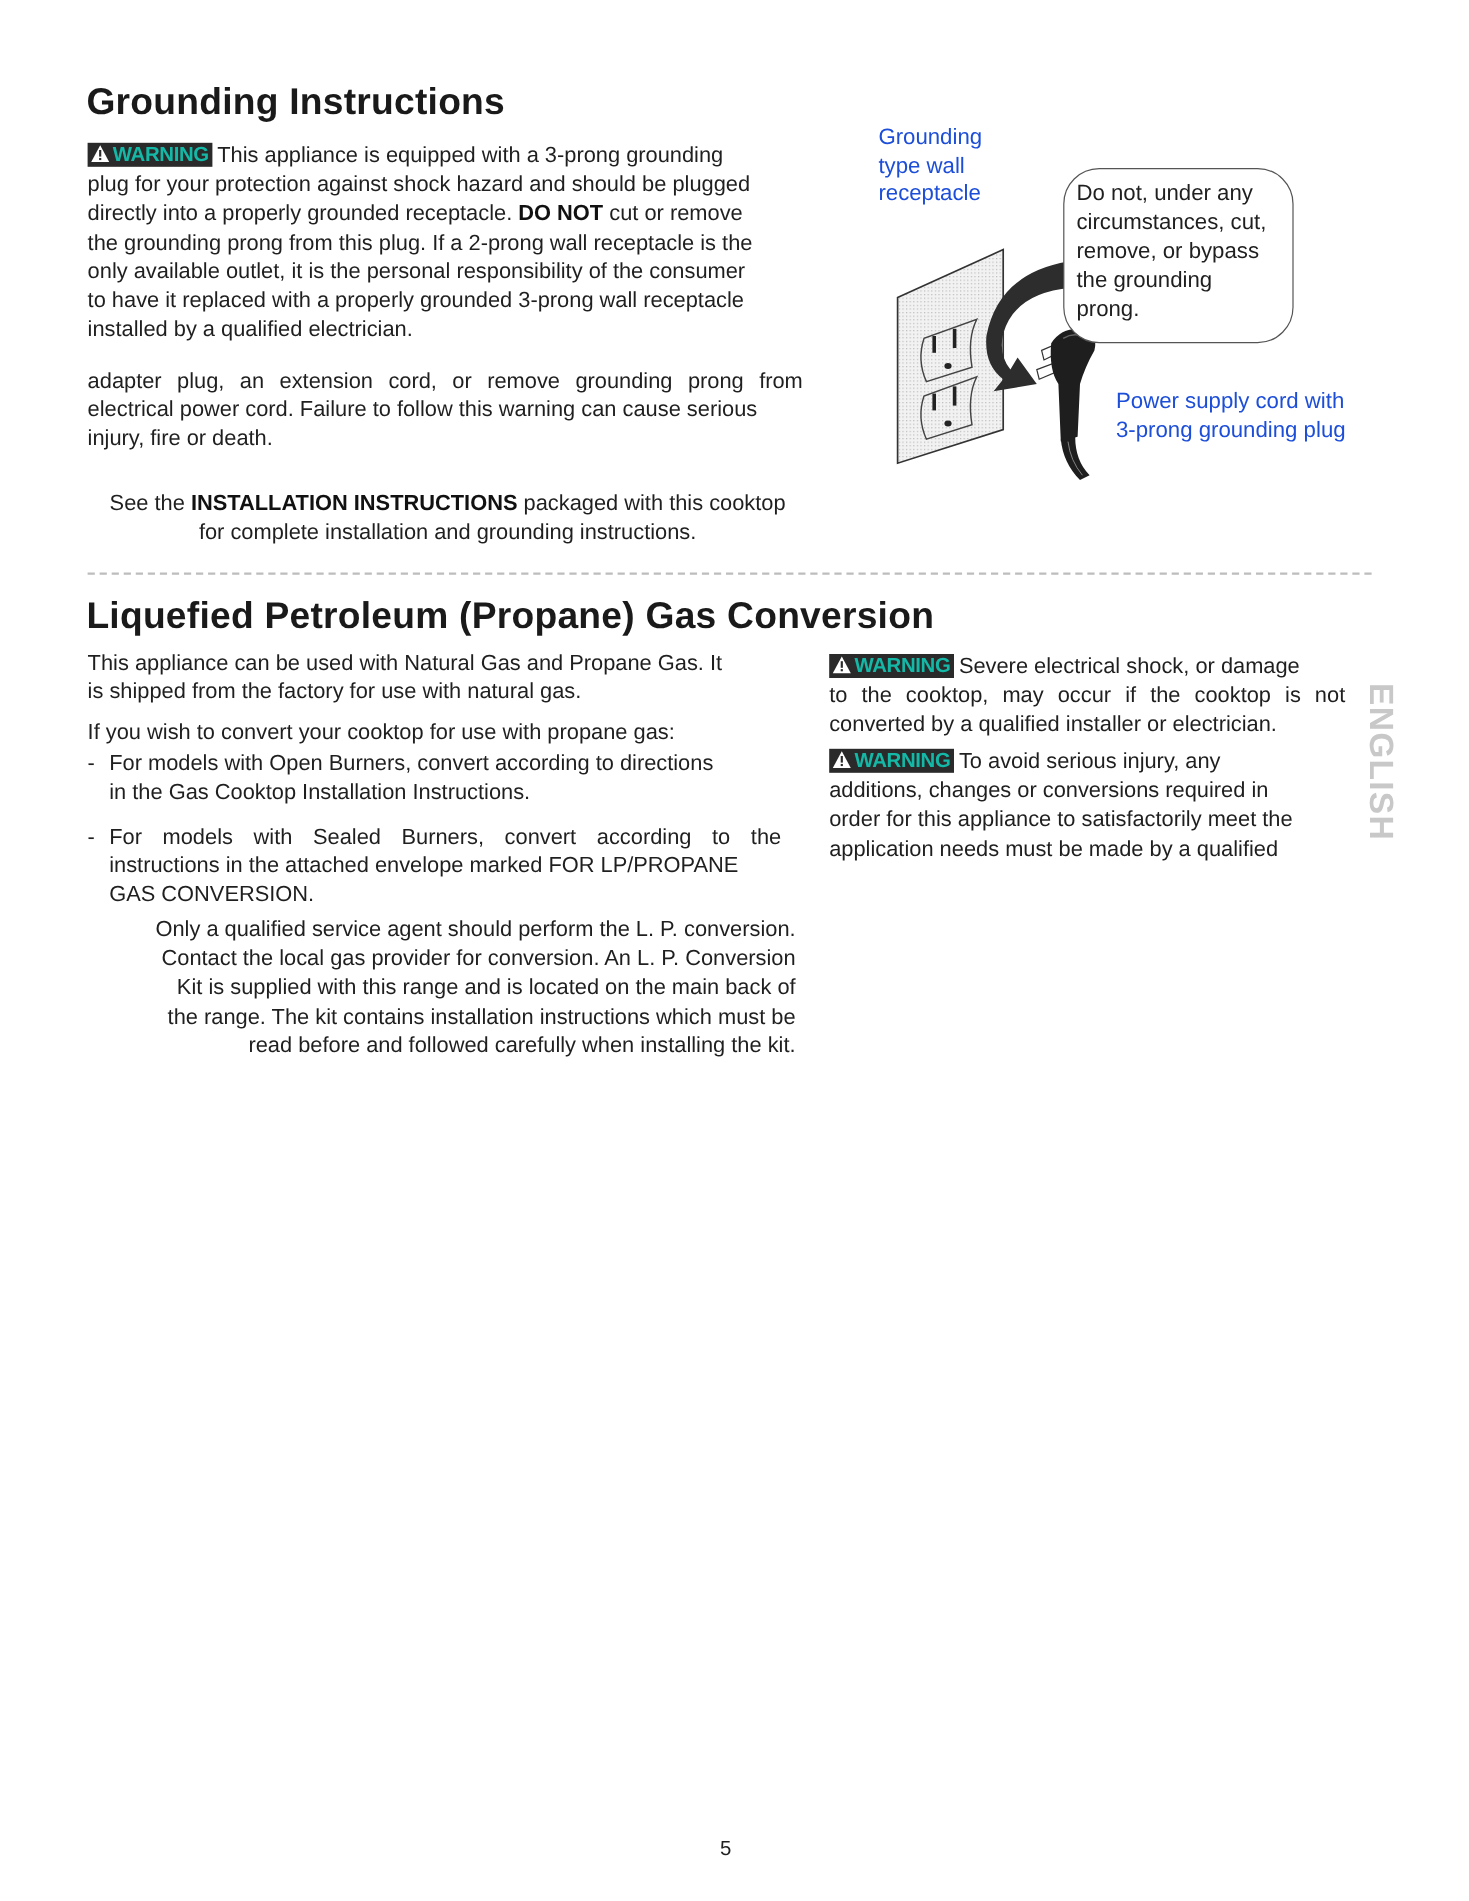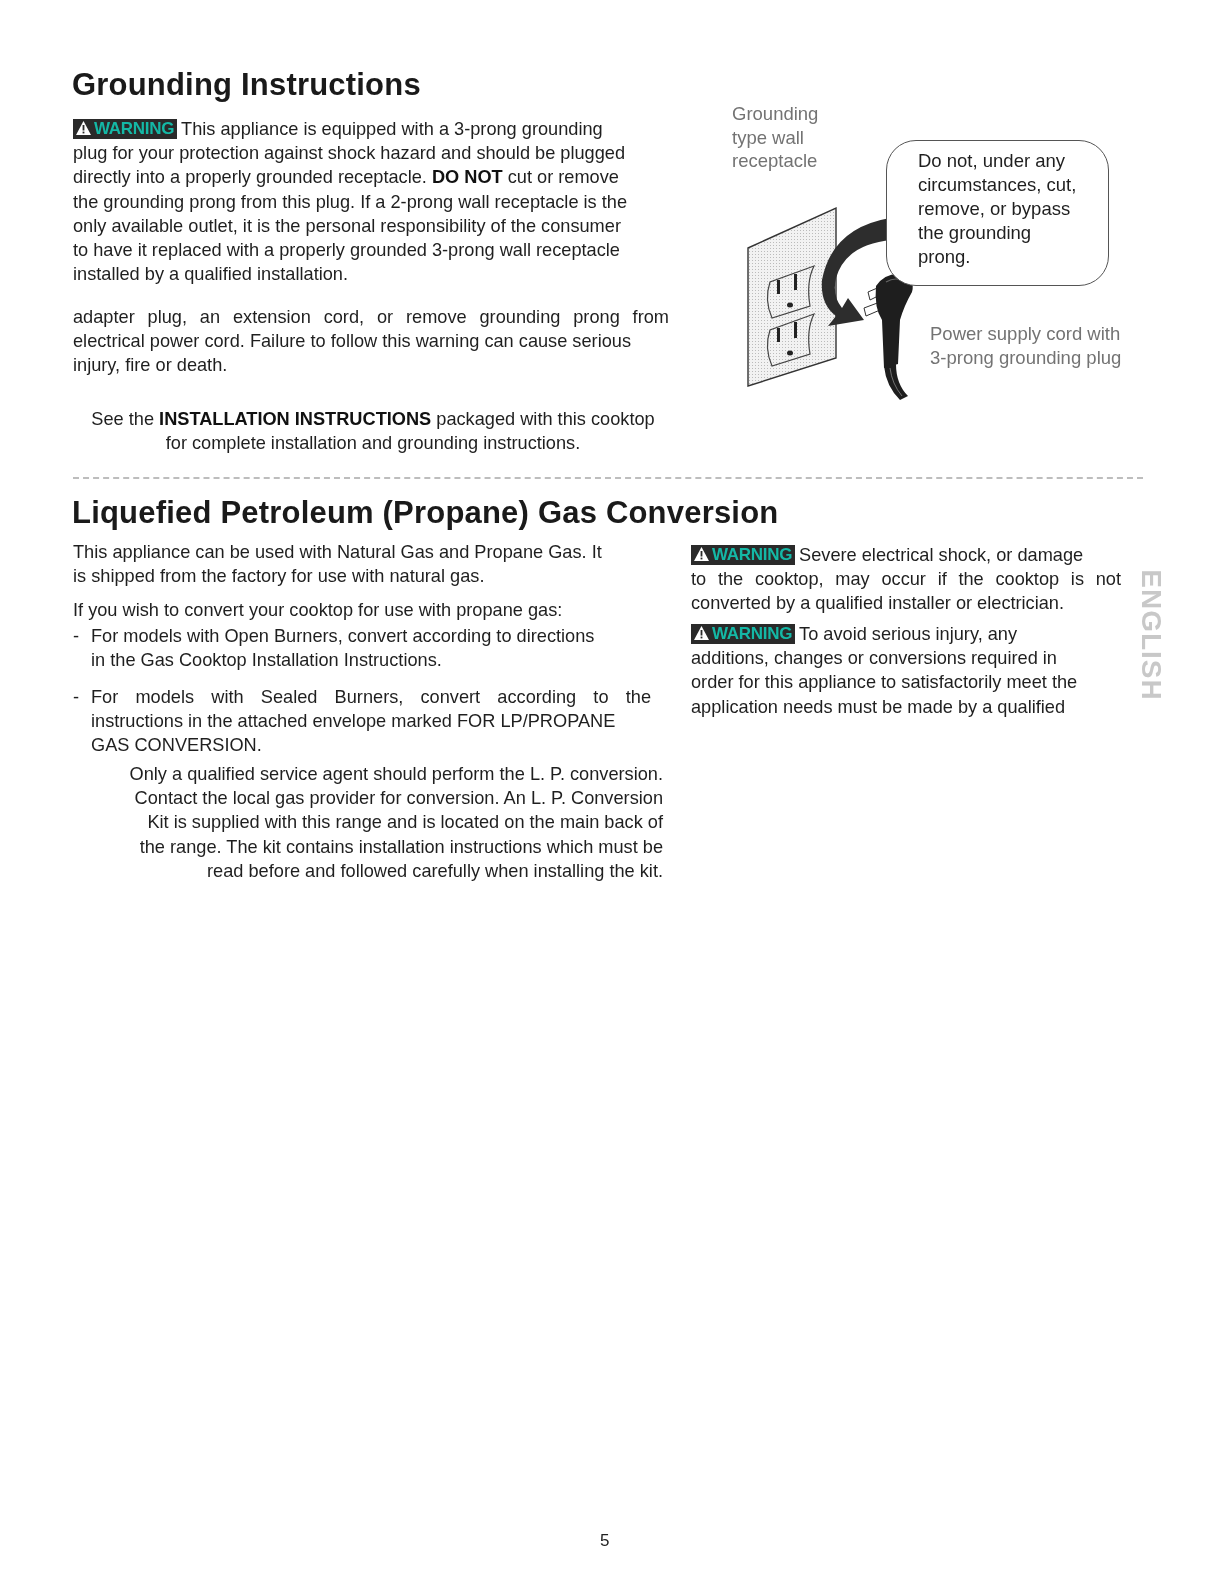--- a/index.html
+++ b/index.html
@@ -16,24 +16,24 @@
     font-size: 17px; line-height: 20px; padding: 0 3px 0 2px; margin-right: 4px;
     vertical-align: 1px; letter-spacing: -0.3px;
   }
   .warn .tri { display: inline-block; vertical-align: -2px; margin-right: 2px; }
 
   .rule { position: absolute; left: 73px; top: 477px; width: 1070px; height: 0; border-top: 2px dashed #bdbdbd; }
 
   .bullet { display: flex; }
   .bullet .dash { width: 18px; flex: 0 0 18px; }
 
-  .fig-label { position: absolute; font-size: 18.5px; line-height: 23.5px; color: #737373; }
+  .fig-label { position: absolute; font-size: 18.5px; line-height: 23.5px; color: #1d4ed8; }
   .callout {
-    position: absolute; left: 886px; top: 140px; width: 223px; height: 146px;
-    border: 1.5px solid #555; border-radius: 30px; background: #fff; padding: 8px 0 0 31px;
+    position: absolute; left: 886px; top: 140px; width: 192px; height: 146px;
+    border: 1.5px solid #555; border-radius: 30px; background: #fff; padding: 8px 0 0 10px;
     font-size: 18.5px; line-height: 24px; color: #1f1f1f;
   }
 
   .side-tab { position: absolute; left: 1138px; top: 560px; width: 26px; height: 150px; }
   .side-tab span {
     position: absolute; left: 50%; top: 50%; transform: translate(-50%,-50%) rotate(90deg);
     font-weight: bold; font-size: 28px; color: #c8c8c8; letter-spacing: 1px; white-space: nowrap;
   }
 
   .page-num { position: absolute; left: 600px; top: 1531px; font-size: 17px; color: #222; }
@@ -49,21 +49,21 @@
           <path d="M8.5 1 L16 15 L1 15 Z" fill="#fff"></path>
           <rect x="7.6" y="5" width="1.8" height="5.5" fill="#2a2a2a"></rect>
           <rect x="7.6" y="11.6" width="1.8" height="1.8" fill="#2a2a2a"></rect>
         </svg><span>WARNING</span></span><span>This appliance is equipped with a 3-prong grounding</span>
   </div>
   <div>plug for your protection against shock hazard and should be plugged</div>
   <div><span>directly into a properly grounded receptacle.</span> <b>DO NOT</b> <span>cut or remove</span></div>
   <div>the grounding prong from this plug. If a 2-prong wall receptacle is the</div>
   <div>only available outlet, it is the personal responsibility of the consumer</div>
   <div>to have it replaced with a properly grounded 3-prong wall receptacle</div>
-  <div>installed by a qualified installation.</div>
+  <div>installed by a qualified electrician.</div>
 </div>
 
 <div class="para" style="left:73px; top:305px; width:596px;">
   <div class="justify" style="text-align-last: justify;">adapter plug, an extension cord, or remove grounding prong from</div>
   <div>electrical power cord. Failure to follow this warning can cause serious</div>
   <div>injury, fire or death.</div>
 </div>
 
 <div class="para" style="left:73px; top:407px; width:600px;text-align:center;">
   <div><span>See the</span> <b>INSTALLATION INSTRUCTIONS</b> <span>packaged with this cooktop</span></div>

